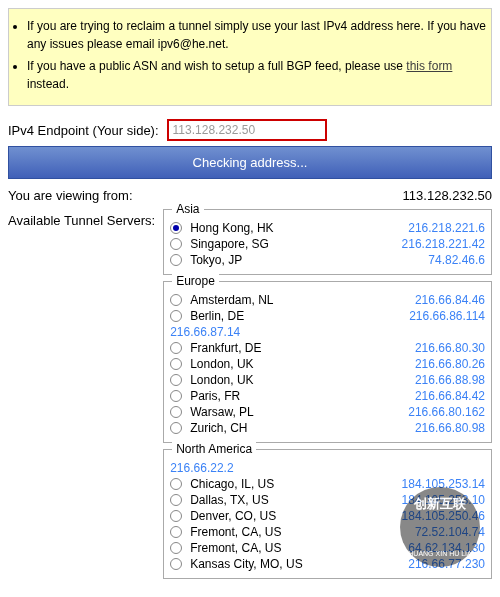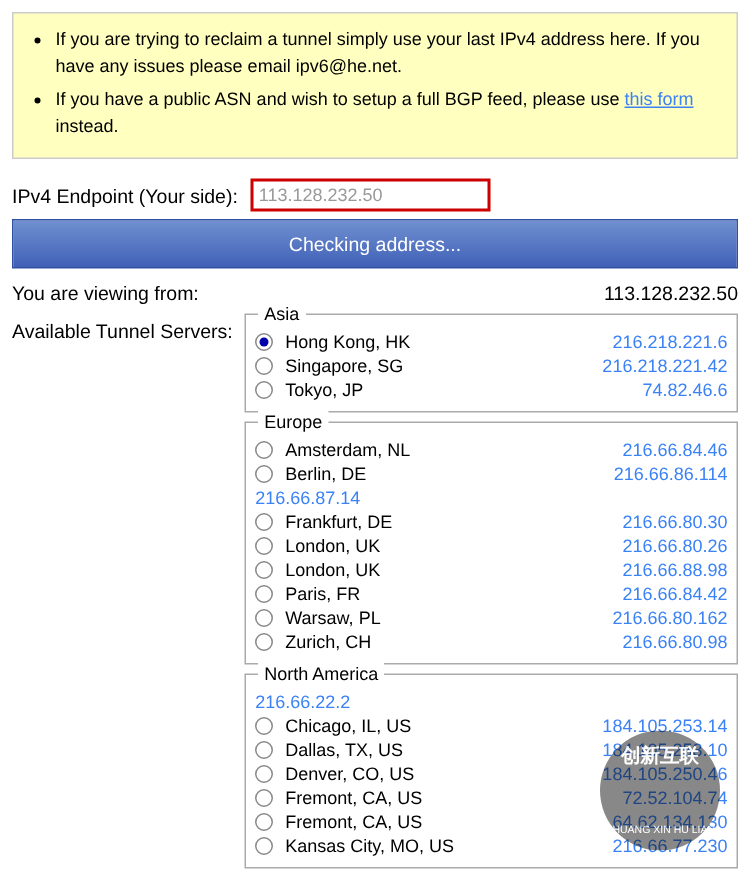--- a/index.html
+++ b/index.html
@@ -8,33 +8,33 @@
       font-size: 13px;
       background: #fff;
       width: 500px;
       min-height: 597px;
       color: #000;
     }
 
     .info-box {
       background: #ffffc0;
       border: 1px solid #ccc;
-      padding: 8px 10px;
+      padding: 8px 0;
       margin: 8px;
       font-size: 12px;
       line-height: 1.5;
     }
     .info-box ul {
       padding-left: 18px;
     }
     .info-box li {
       margin-bottom: 4px;
     }
     .info-box a {
-      color: #3b82f6;
+      color: #404040;
       text-decoration: underline;
     }
 
     .endpoint-row {
       display: flex;
       align-items: center;
       padding: 5px 8px;
       gap: 8px;
     }
     .endpoint-label {

